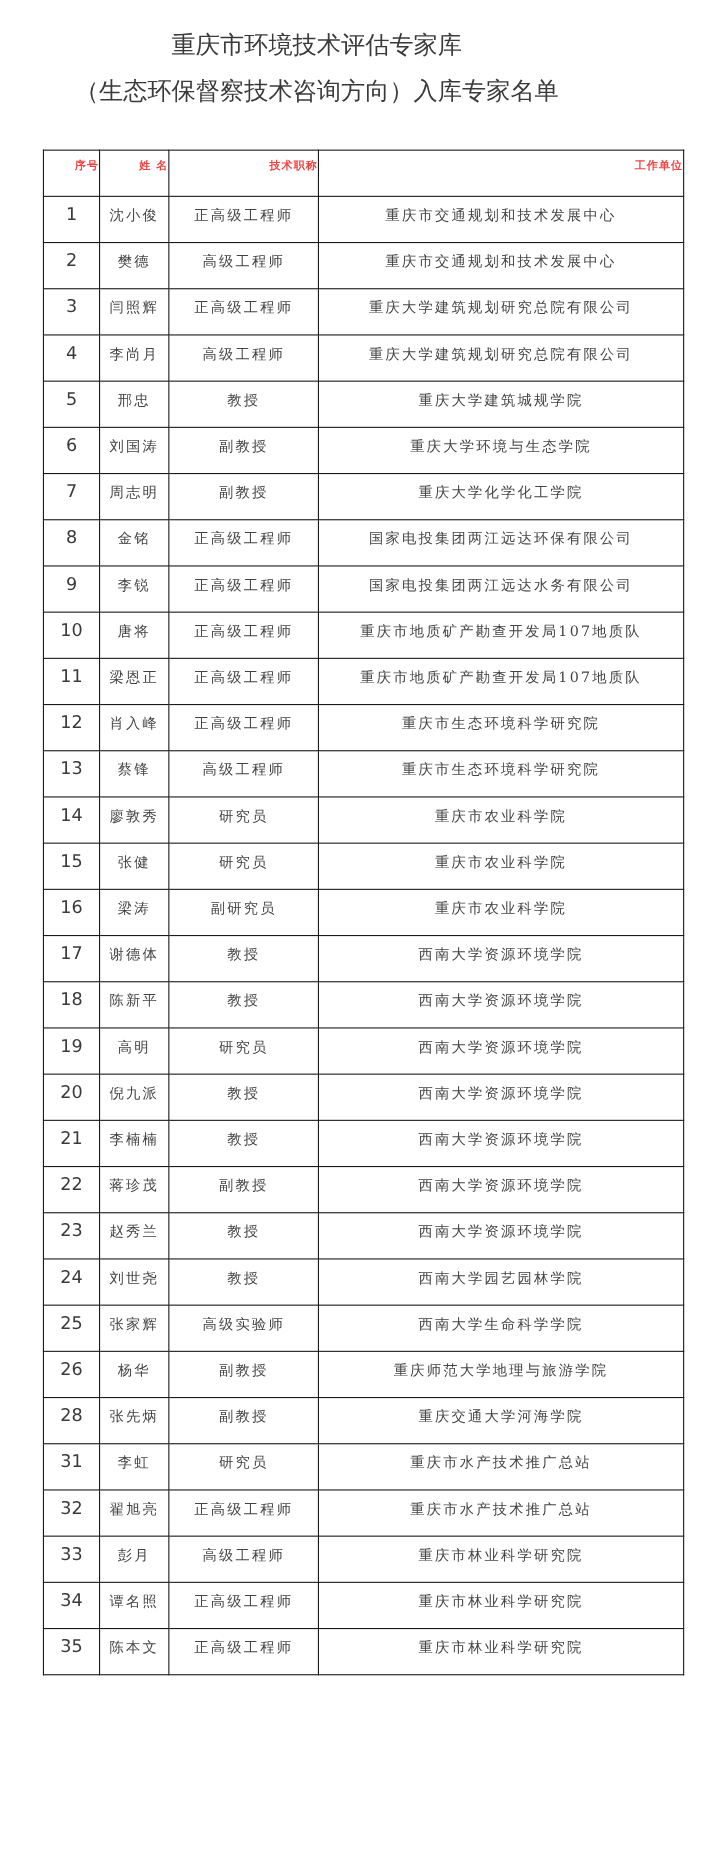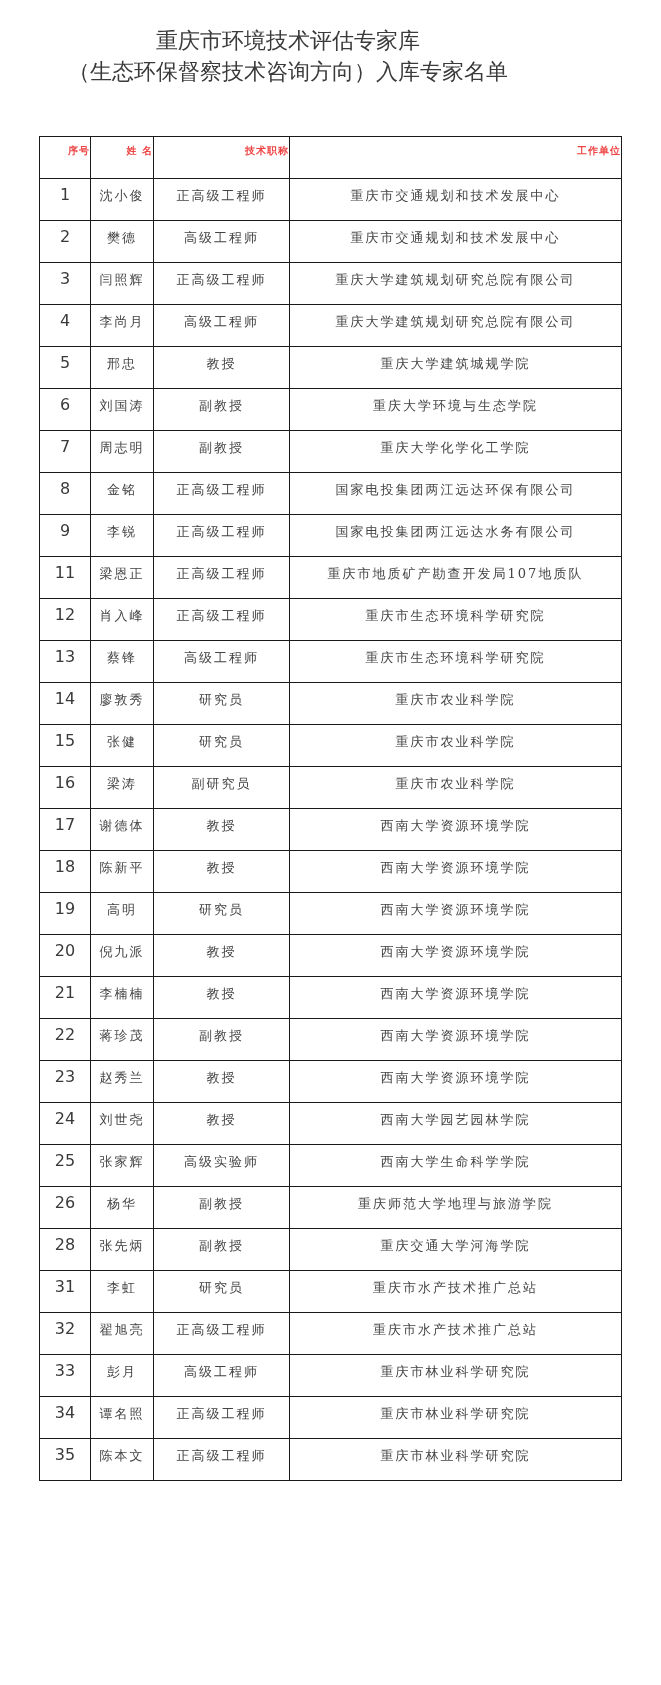--- a/index.html
+++ b/index.html
@@ -20,21 +20,21 @@
     left: 0;
     width: 576px;
     text-align: center;
     font-family: "DejaVu Sans", "Liberation Sans", sans-serif;
     font-size: 22px;
     color: #3a3a3a;
     letter-spacing: 0px;
     white-space: nowrap;
   }
   .title.l1 { top: 26px; }
-  .title.l2 { top: 57px; }
+  .title.l2 { top: 68px; }
 
   table.list {
     position: absolute;
     left: 39px;
     top: 136px;
     width: 582px;
     border-collapse: collapse;
     table-layout: fixed;
   }
   table.list th, table.list td {
@@ -141,20 +141,26 @@
         <td class="ttl">正高级工程师</td>
         <td class="org">国家电投集团两江远达环保有限公司</td>
       </tr>
       <tr>
         <td class="idx">9</td>
         <td class="name">李锐</td>
         <td class="ttl">正高级工程师</td>
         <td class="org">国家电投集团两江远达水务有限公司</td>
       </tr>
       <tr>
+        <td class="idx">10</td>
+        <td class="name">唐将</td>
+        <td class="ttl">正高级工程师</td>
+        <td class="org">重庆市地质矿产勘查开发局107地质队</td>
+      </tr>
+      <tr>
         <td class="idx">11</td>
         <td class="name">梁恩正</td>
         <td class="ttl">正高级工程师</td>
         <td class="org">重庆市地质矿产勘查开发局107地质队</td>
       </tr>
       <tr>
         <td class="idx">12</td>
         <td class="name">肖入峰</td>
         <td class="ttl">正高级工程师</td>
         <td class="org">重庆市生态环境科学研究院</td>

